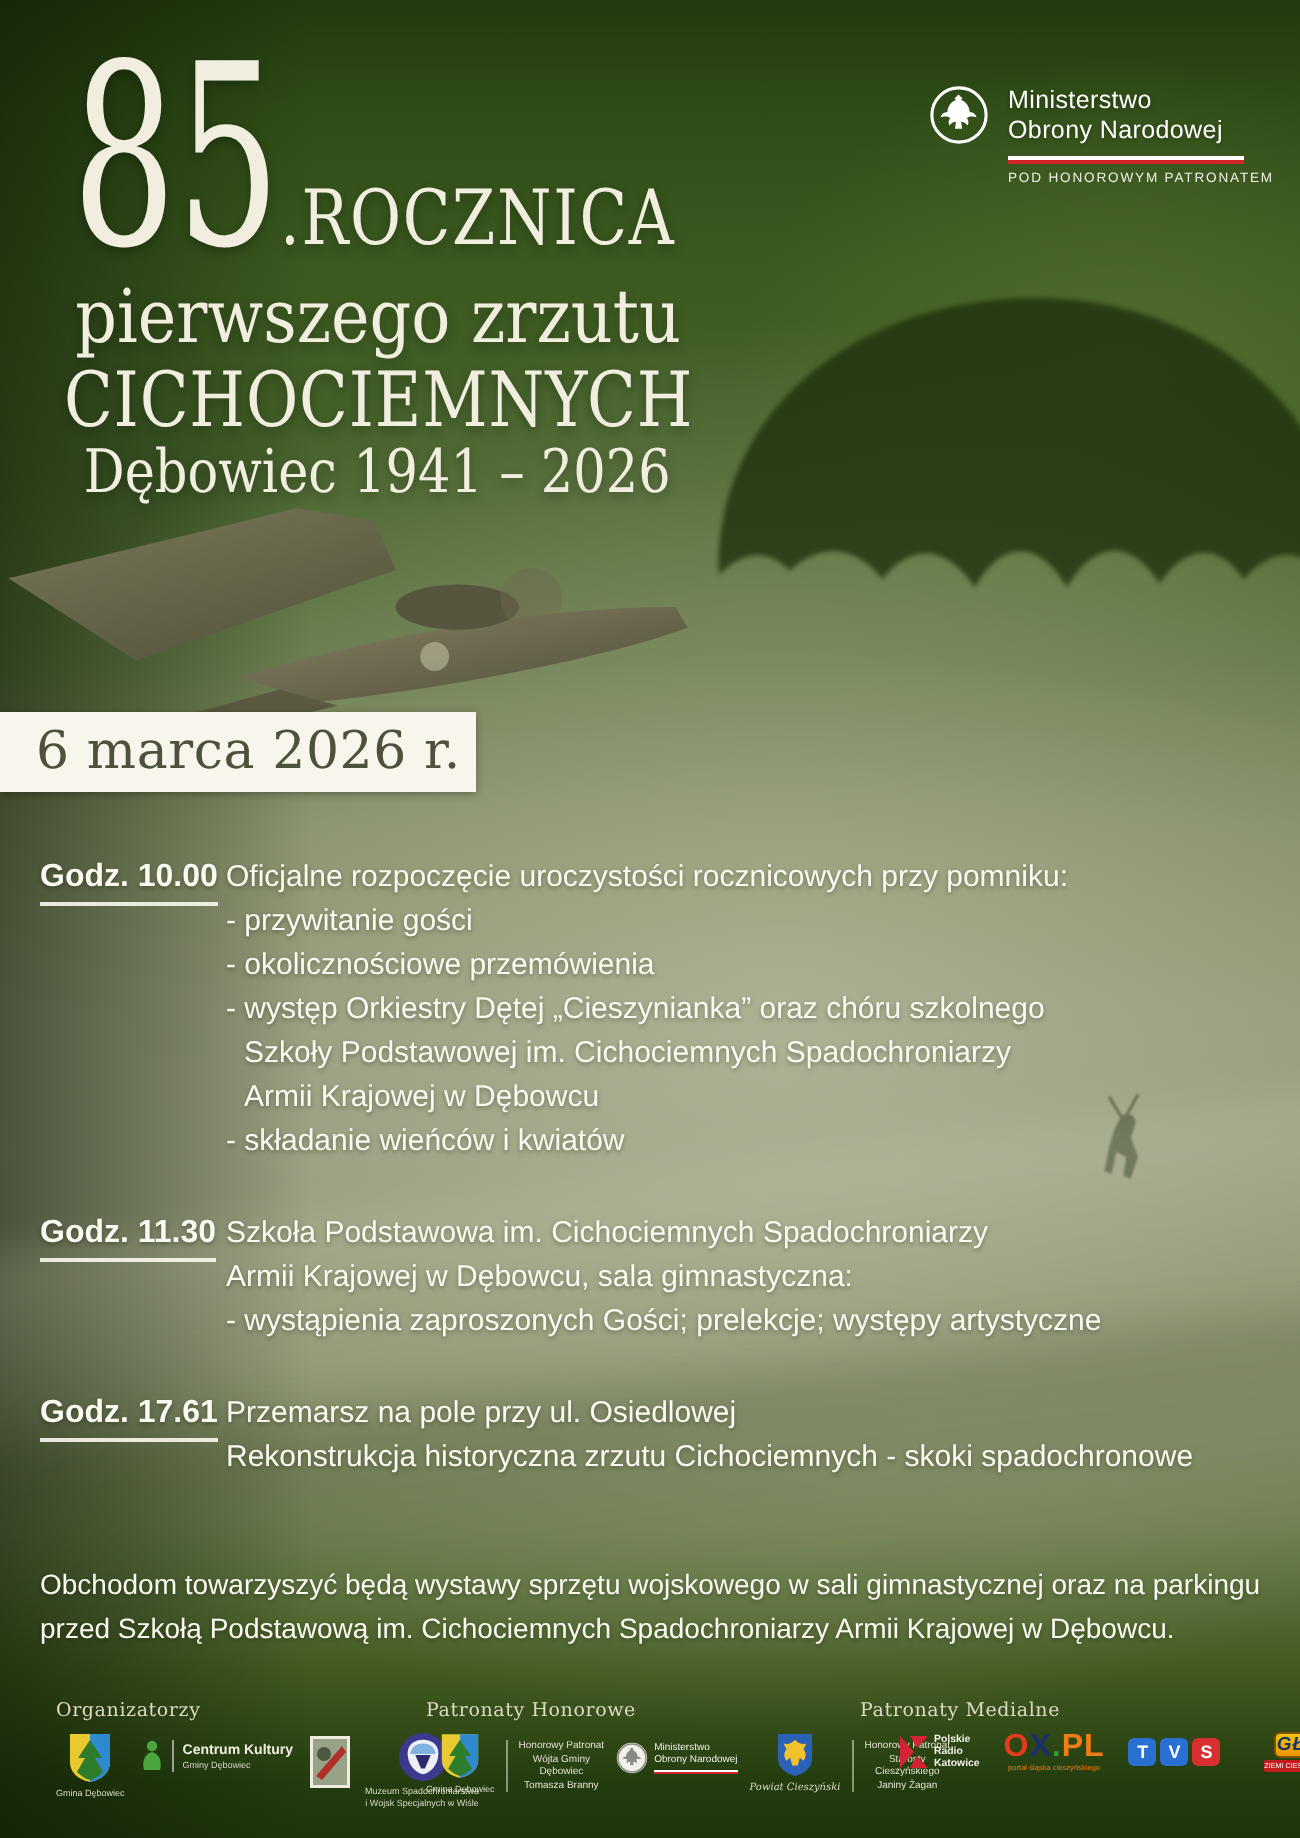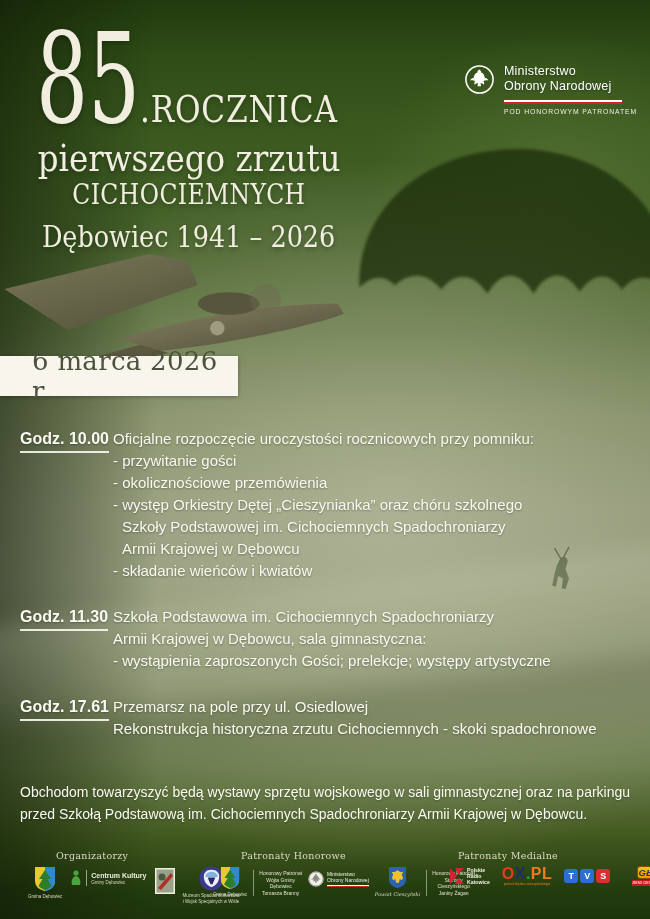--- a/index.html
+++ b/index.html
@@ -19,63 +19,63 @@
   .plane{position:absolute; left:-4px; top:250px; width:350px; filter:blur(.3px); opacity:.92;}
   .jumper{position:absolute; left:545px; top:546px; width:36px; opacity:.55; filter:blur(.6px);}
   .band1{position:absolute; left:-50px; top:585px; width:780px; height:110px;
     background:linear-gradient(180deg, rgba(210,214,184,.20), rgba(210,214,184,0));
     transform:rotate(-7deg); filter:blur(10px);}
   .band2{position:absolute; left:-50px; top:690px; width:780px; height:90px;
     background:linear-gradient(180deg, rgba(42,58,26,.22), rgba(42,58,26,0));
     transform:rotate(-6deg); filter:blur(12px);}
   
   .mon{position:absolute; right:13px; top:42px; color:#fff; display:flex; flex-direction:column; align-items:flex-start;}
-  .mon-top{display:flex; gap:9px;margin-top:22px;}
+  .mon-top{display:flex; align-items:center; gap:9px;}
   .mon-eagle{width:31px; height:31px; color:#fff; flex:none;}
   .mon-name{font-size:12.5px; line-height:15px; letter-spacing:.2px; text-shadow:0 1px 2px rgba(0,0,0,.3);}
   .mon-stripe{margin-top:5px; margin-left:40px; width:118px; height:4px;
     background:linear-gradient(180deg,#ffffff 0 45%, #d2232a 45% 100%);}
   .mon-cap{margin-left:40px; margin-top:4px; font-size:6.8px; letter-spacing:.9px; color:#f0efe8;}
   
   .title{position:absolute; left:0; top:0; width:378px; color:#f1eee0; font-family:"DejaVu Serif",serif;
     text-shadow:0 2px 6px rgba(10,20,5,.35);}
   .t-row1{position:absolute; left:36px; top:16px; display:flex; align-items:baseline;}
   .t-num-wrap{width:104px; display:inline-block;}
   .t-num{display:inline-block; font-size:126px; line-height:1; transform:scaleX(.65); transform-origin:0 100%;}
   .t-rocz-wrap{width:190px; display:inline-block;}
   .t-rocz{display:inline-block; font-size:38px; line-height:1; transform:scaleX(.82); transform-origin:0 100%; letter-spacing:1px;}
   .t-line{position:absolute; left:0; width:378px; text-align:center; line-height:1;}
   .t-l2{top:140px; font-size:37px;}
   .t-l2 span{display:inline-block; transform:scaleX(.88);}
-  .t-l3{top:181px; font-size:28px; letter-spacing:.5px;}
+  .t-l3{top:181px; font-size:38px; letter-spacing:.5px;}
   .t-l3 span{display:inline-block; transform:scaleX(.84);}
   .t-l4{top:222px; font-size:30px;}
   .t-l4 span{display:inline-block; transform:scaleX(.85);}
   
   .banner{position:absolute; left:0; top:356px; width:238px; height:40px; background:#f7f5ec;
-    display:flex; align-items:center; padding-left:32px; box-shadow:0 1px 4px rgba(0,0,0,.3);}
+    display:flex; align-items:center; padding-left:18px; box-shadow:0 1px 4px rgba(0,0,0,.3);}
   .banner-text{font-family:"DejaVu Serif",serif; font-size:26px; color:#4c523b; letter-spacing:.3px;}
   
   .schedule{position:absolute; left:20px; top:428px; width:628px; color:#fbfaf2;
     text-shadow:0 1px 2px rgba(15,25,8,.35);}
   .sch-item{display:flex;}
   .sch-item + .sch-item{margin-top:24px;}
   .sch-time{width:93px; flex:none;}
   .sch-time-label{display:inline-block; font-weight:bold; font-size:16px; line-height:22px;
     border-bottom:2px solid rgba(250,250,240,.9); padding-bottom:1px;}
   .sch-line{font-size:15px; line-height:22px; white-space:nowrap;}
   .sch-line.cont{padding-left:9px;}
   .note{position:absolute; left:20px; top:781px; font-size:14px; line-height:22px;
     white-space:pre-line; color:#fbfaf2; text-shadow:0 1px 2px rgba(15,25,8,.35);}
   
   .fgroup{position:absolute; color:#e8e5d4;}
   .fg-org{left:28px; top:850px;}
   .fg-hon{left:213px; top:850px;}
   .fg-med{left:430px; top:850px;}
-  .fheading{font-family:"DejaVu Serif",serif; font-size:9.5px; color:#ded9c6; margin-bottom:5px; letter-spacing:.3px;margin-left:28px;}
+  .fheading{font-family:"DejaVu Serif",serif; font-size:9.5px; color:#ded9c6; margin-bottom:5px; letter-spacing:.3px;}
   .frow{display:flex; align-items:flex-start;}
   .fg-org .frow{gap:8px;}
   .fg-hon .frow{gap:6px;}
   .fg-med .frow{gap:12px; align-items:center;padding-left:20px;}
   .logo-col{display:flex; flex-direction:column; align-items:center; gap:2px;}
   .cap{font-size:4.5px; line-height:5.5px; color:#dcd9c8; text-align:center; white-space:pre-line;}
   .cap-script{font-family:"DejaVu Serif",serif; font-style:italic; font-size:5px; color:#dcd9c8;}
   .ck{display:flex; align-items:center; gap:4px; margin-top:4px;}
   .ck-bar{width:1px; height:16px; background:rgba(235,235,225,.6);}
   .ck-name{font-size:7px; font-weight:bold; line-height:8px; color:#f0eee0;}

